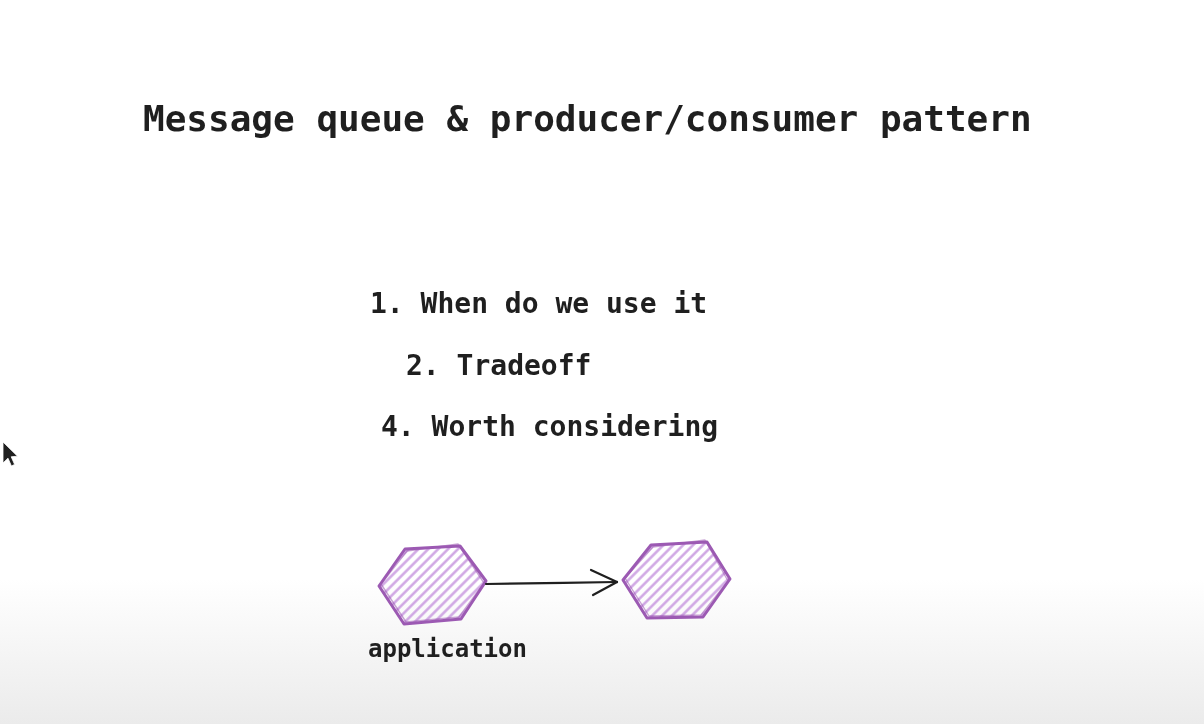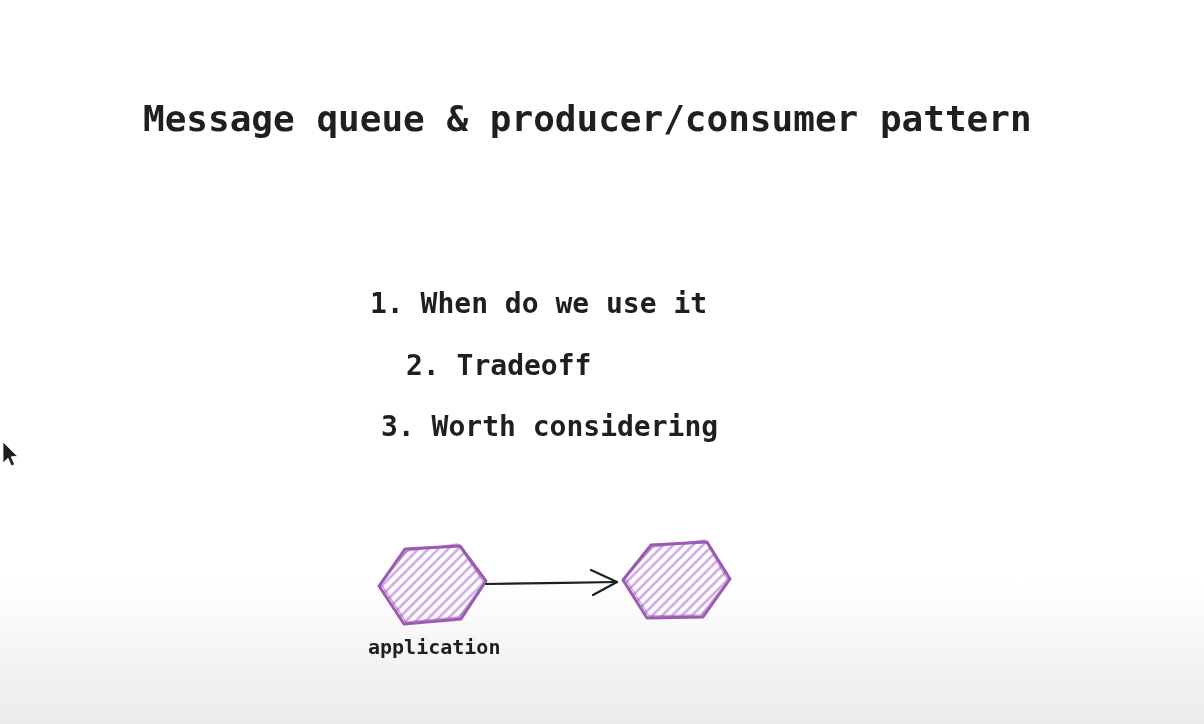--- a/index.html
+++ b/index.html
@@ -67,21 +67,21 @@
   .arrow-svg { position: absolute; left: 483px; top: 564px; overflow: visible; }
   .arrow-stroke {
     stroke: var(--arrow-color, #1f1f1f);
     stroke-width: 2.2;
     stroke-linecap: round;
     fill: none;
   }
 
   .node-label {
     position: absolute;
-    font-size: 20px;
+    font-size: 24px;
     font-weight: bold;
     white-space: pre;
   }
   .node-label.src { left: 368px; top: 635px; }
   .node-label.dst { left: 589px; top: 636px; }
 
   .cursor-svg { position: absolute; left: 1px; top: 441px; }
   .cursor-fill {
     fill: var(--text-color, #1f1f1f);
     stroke: #ffffff;
@@ -100,21 +100,21 @@
         <line class="hatch-line" x1="0" y1="3.5" x2="7" y2="3.5" stroke-width="2.4"></line>
       </pattern>
     </defs>
   </svg>
 
   <div class="slide-title">Message queue &amp; producer/consumer pattern</div>
 
   <div class="agenda">
     <div class="agenda-item i0">1. When do we use it</div>
     <div class="agenda-item i1">2. Tradeoff</div>
-    <div class="agenda-item i2">3. Worth considering</div>
+    <div class="agenda-item i2">4. Worth considering</div>
   </div>
 
   <svg class="hex-svg left" width="116" height="90" viewBox="0 0 116 90">
     <polygon class="hex-outline" points="5,47 31,10 86,7 112,42 87,80 30,85"></polygon>
     <polygon class="hex-rough" points="7,45 33,12 84,5 110,44 85,78 32,83"></polygon>
   </svg>
 
   <svg class="arrow-svg" width="140" height="40" viewBox="0 0 140 40">
     <path class="arrow-stroke" d="M3,20 C 45,19.4 90,18.6 133,18"></path>
     <path class="arrow-stroke" d="M108,6 L134,18"></path>

